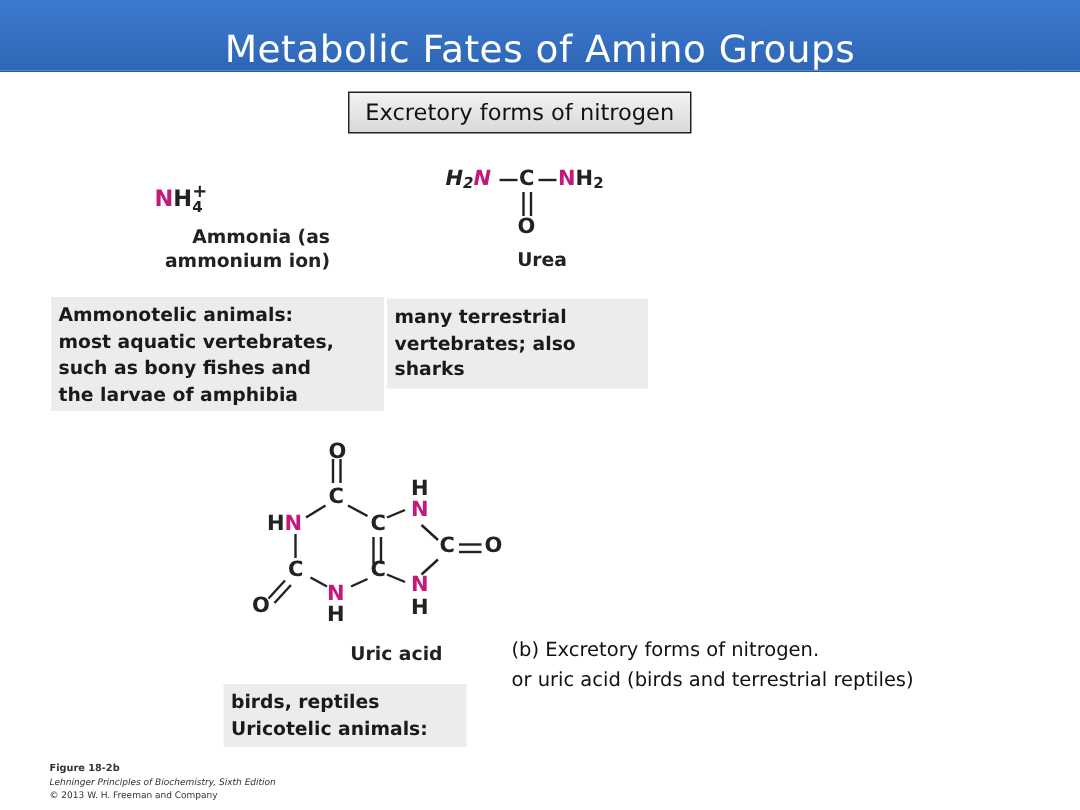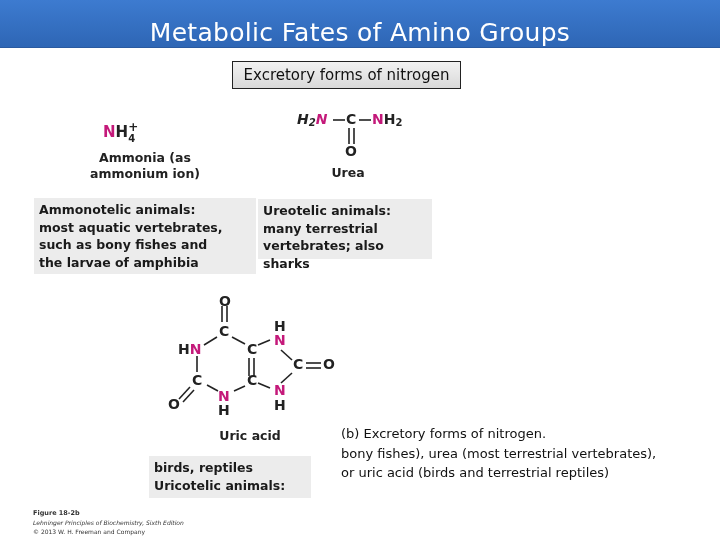--- a/index.html
+++ b/index.html
@@ -17,21 +17,21 @@
   .subtitle-box {
     position:absolute; left:232px; top:61px; width:229px; height:28px;
     background:linear-gradient(#f2f2f2, #d9d9d9);
     border:1px solid #222;
     display:flex; align-items:center; justify-content:center;
     font-size:15px; color:#111;
   }
 
   .chem { position:absolute; font-family:"DejaVu Sans", sans-serif; font-weight:bold; color:#222; }
   .mag { color:#c4197a; }
-  .lbl { position:absolute; font-family:"DejaVu Sans", sans-serif; font-weight:bold; font-size:12.5px; color:#222; text-align:center; line-height:16px; }
+  .lbl { position:absolute; font-family:"DejaVu Sans", sans-serif; font-weight:bold; font-size:12.5px; color:#222; text-align:right; line-height:16px; }
 
   .gray-box {
     position:absolute; background:#ececec;
     font-family:"DejaVu Sans", sans-serif; font-weight:bold; font-size:12.5px;
     line-height:17.5px; color:#1a1a1a; padding:3px 5px;
   }
 
   .credit { position:absolute; left:33px; font-size:6px; color:#333; line-height:9px; }
   .credit b { font-size:6.5px;margin-top:38px; }
 
@@ -84,21 +84,20 @@
 <div class="chem" style="left:372px; top:111px; font-size:14px;">
   <span class="mag">N</span><span>H</span><span style="font-size:10px; vertical-align:-2px;">2</span>
 </div>
 <div class="chem" style="left:345px; top:143px; font-size:14px;">
   <span>O</span>
 </div>
 <div class="lbl" style="left:318px; top:165px; width:60px;">
   <span>Urea</span>
 </div>
 <div class="gray-box" style="left:258px; top:199px; width:174px; height:60px;">
-  <div>Ureotelic animals:</div>
   <div>many terrestrial</div>
   <div>vertebrates; also sharks</div>
 </div>
 
 <svg width="200" height="140" style="left:160px; top:290px;">
 
   <line x1="62" y1="16" x2="62" y2="32" stroke="#222" stroke-width="1.6"></line>
   <line x1="67" y1="16" x2="67" y2="32" stroke="#222" stroke-width="1.6"></line>
 
   <line x1="44" y1="55" x2="57" y2="47" stroke="#222" stroke-width="1.6"></line>
@@ -156,15 +155,14 @@
 </div>
 
 <div class="credit" style="top:508px;">
   <div><b>Figure 18-2b</b></div>
   <div style="font-style:italic;">Lehninger Principles of Biochemistry, Sixth Edition</div>
   <div>© 2013 W. H. Freeman and Company</div>
 </div>
 
 <div class="desc">
   <div>(b) Excretory forms of nitrogen.</div>
-  <div>bony fishes), urea  (most terrestrial vertebrates),</div>
   <div>or uric acid (birds and terrestrial reptiles)</div>
 </div>
 
 </body></html>

